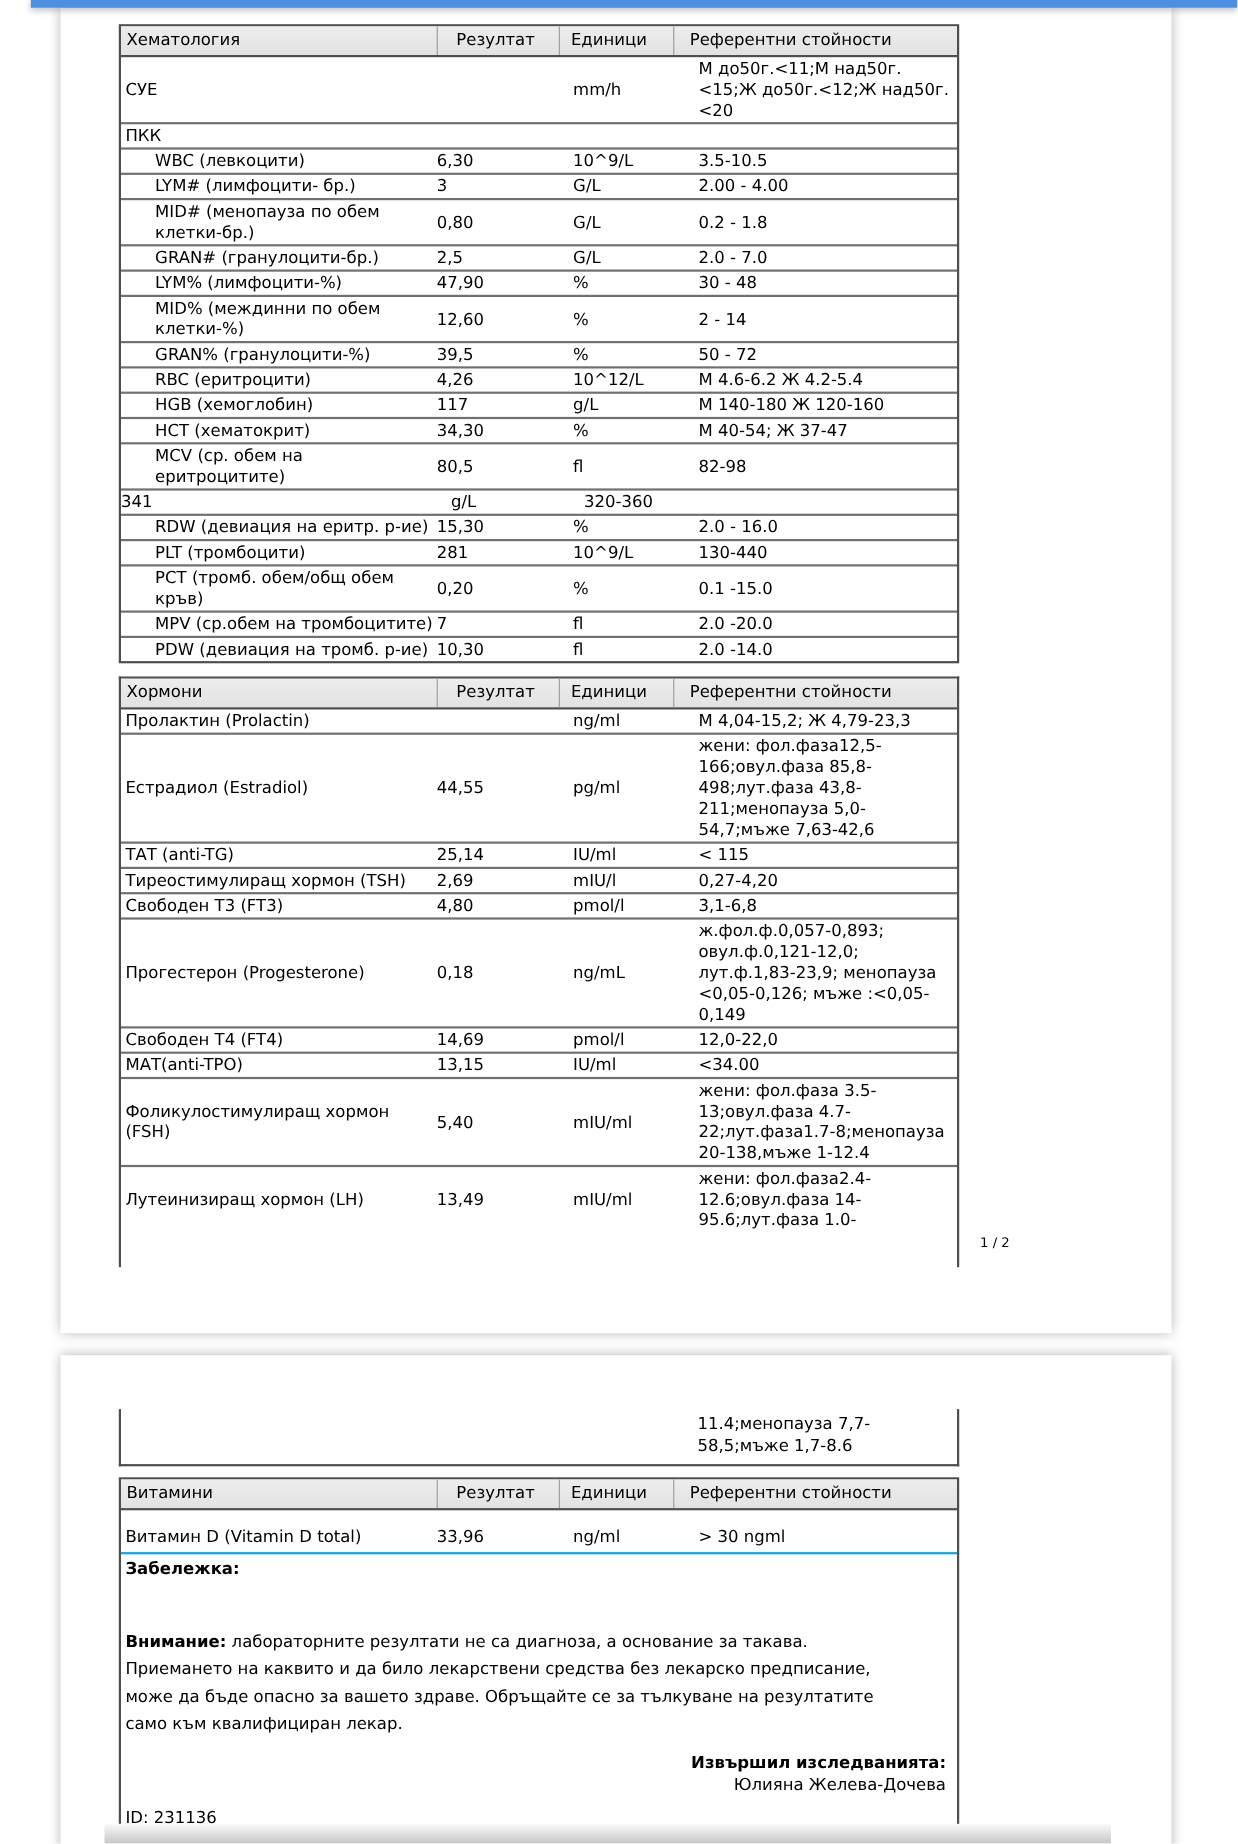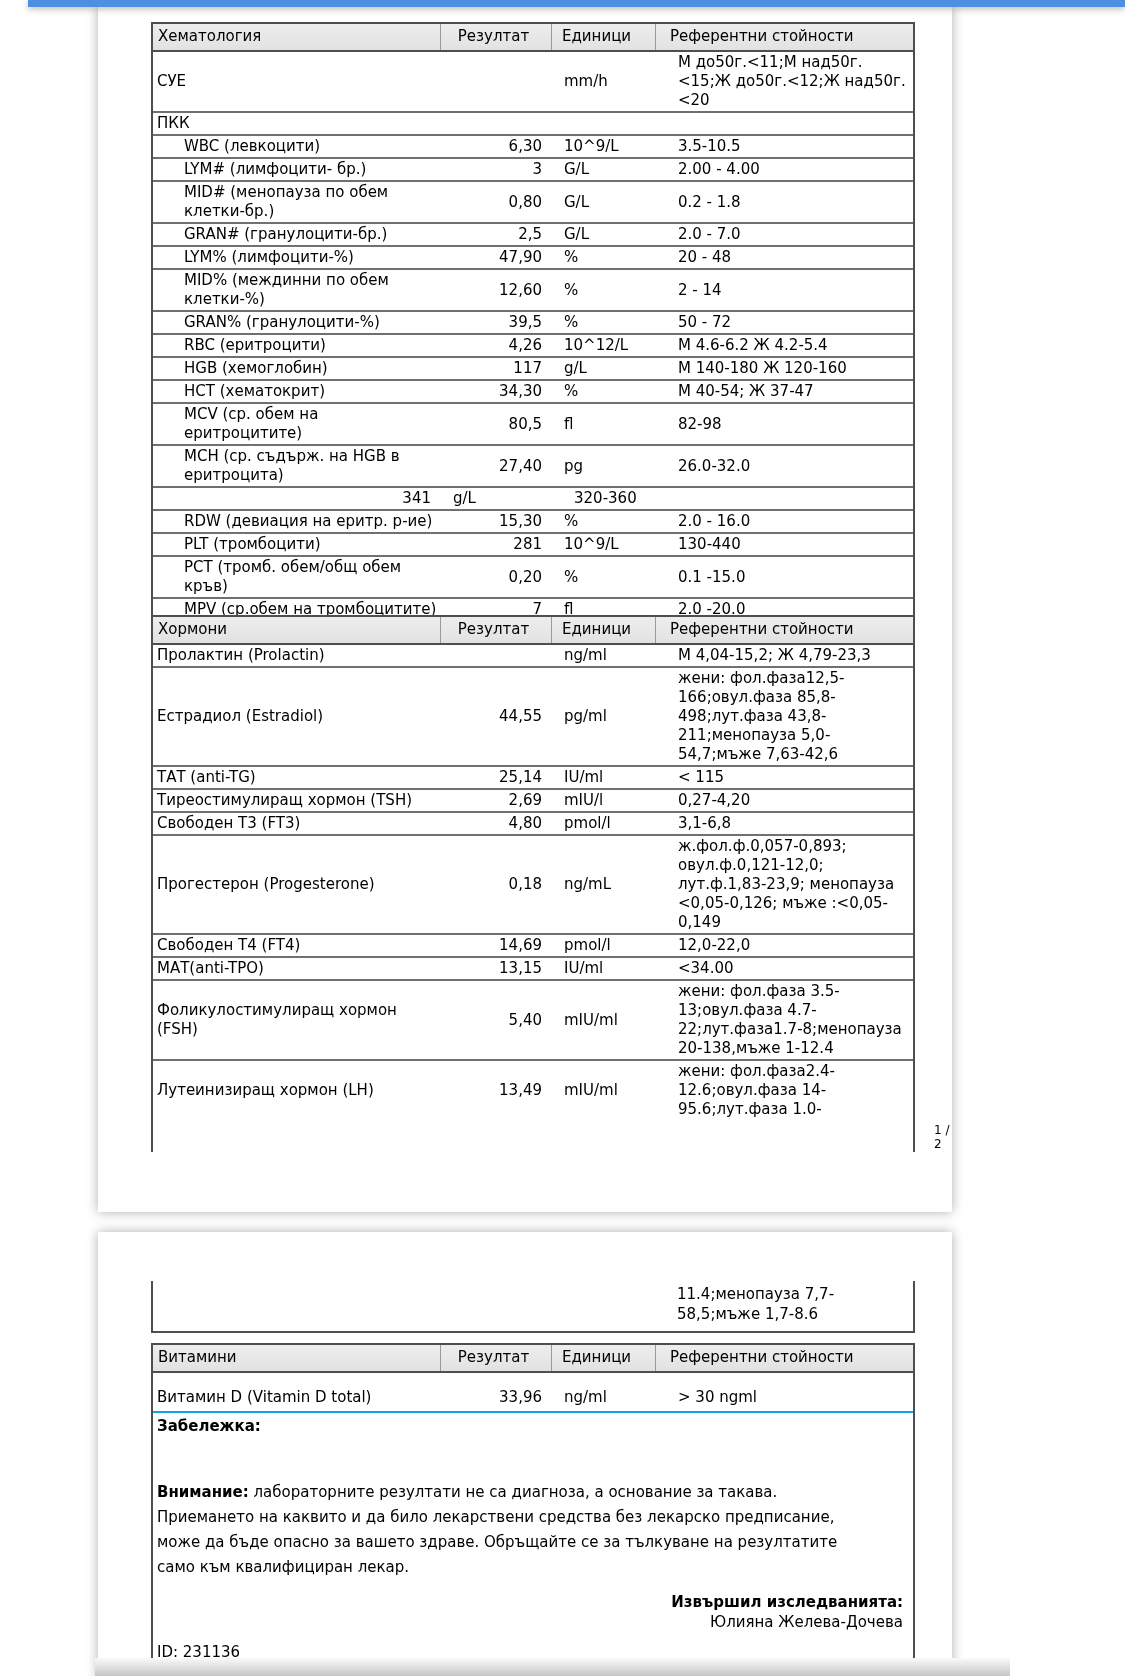--- a/index.html
+++ b/index.html
@@ -6,23 +6,22 @@
   body{
     width:1125px;height:1676px;position:relative;overflow:hidden;
     background:#ffffff;color:#000;
     font-family:"DejaVu Sans","Liberation Sans",sans-serif;
   }
   .topbar{
     position:absolute;left:28px;top:0;right:0;height:7px;
     background:#4d90e2;box-shadow:0 2px 7px rgba(0,0,0,.28);z-index:10;
   }
   .page{
-    position:absolute;left:55px;width:854px;background:#fff;
+    position:absolute;left:55px;width:1010px;background:#fff;
     box-shadow:0 0 11px rgba(0,0,0,.32);
-    margin-left:43px;
   }
   .page1{top:7px;height:1205px;}
   .page2{top:1232px;height:560px;}
 
   .lab-table{
     position:absolute;left:53px;width:764px;box-sizing:border-box;
     border:2px solid #4e4e4e;font-size:15px;line-height:19px;
   }
   .t-hema{top:15px;}
   .t-horm{top:608px;border-bottom:none;}
@@ -39,21 +38,21 @@
   .th-unit{border-left:1px solid #9a9a9a;padding-left:10px;}
   .th-ref{border-left:1px solid #9a9a9a;padding-left:14px;}
 
   .row{
     display:grid;grid-template-columns:287px 111px 104px 1fr;
     align-items:center;padding:1px 0;
   }
   .row + .row{border-top:2px solid #707070;}
   .c-label{padding-left:4px;}
   .row.indent .c-label{padding-left:31px;}
-  .c-result{text-align:right;padding-right:9px;}
+  .c-result{padding-right:9px;}
   .c-unit{padding-left:13px;}
   .c-ref{padding-left:23px;}
   .row.section{min-height:19px;}
   .row.spacer{border-top:none;min-height:30px;}
   .row.tall{padding-top:15px;padding-bottom:4px;}
 
   .page-num{position:absolute;top:1116px;left:836px;font-size:12px;}
 
   .cont-box{
     position:absolute;left:53px;top:49px;width:764px;height:52px;
@@ -133,21 +132,21 @@
           <div class="c-label">GRAN# (гранулоцити-бр.)</div>
           <div class="c-result">2,5</div>
           <div class="c-unit">G/L</div>
           <div class="c-ref">2.0 - 7.0</div>
         </div>
 
         <div class="row indent">
           <div class="c-label">LYM% (лимфоцити-%)</div>
           <div class="c-result">47,90</div>
           <div class="c-unit">%</div>
-          <div class="c-ref">20 - 48</div>
+          <div class="c-ref">30 - 48</div>
         </div>
 
         <div class="row indent">
           <div class="c-label">MID% (междинни по обем клетки-%)</div>
           <div class="c-result">12,60</div>
           <div class="c-unit">%</div>
           <div class="c-ref">2 - 14</div>
         </div>
 
         <div class="row indent">
@@ -178,26 +177,20 @@
           <div class="c-ref">М 40-54; Ж 37-47</div>
         </div>
 
         <div class="row indent">
           <div class="c-label">MCV (ср. обем на еритроцитите)</div>
           <div class="c-result">80,5</div>
           <div class="c-unit">fl</div>
           <div class="c-ref">82-98</div>
         </div>
 
-        <div class="row indent">
-          <div class="c-label">MCH (ср. съдърж. на HGB в еритроцита)</div>
-          <div class="c-result">27,40</div>
-          <div class="c-unit">pg</div>
-          <div class="c-ref">26.0-32.0</div>
-        </div>
 
         <div class="row indent">
           <div class="c-result">341</div>
           <div class="c-unit">g/L</div>
           <div class="c-ref">320-360</div>
         </div>
 
         <div class="row indent">
           <div class="c-label">RDW (девиация на еритр. р-ие)</div>
           <div class="c-result">15,30</div>

